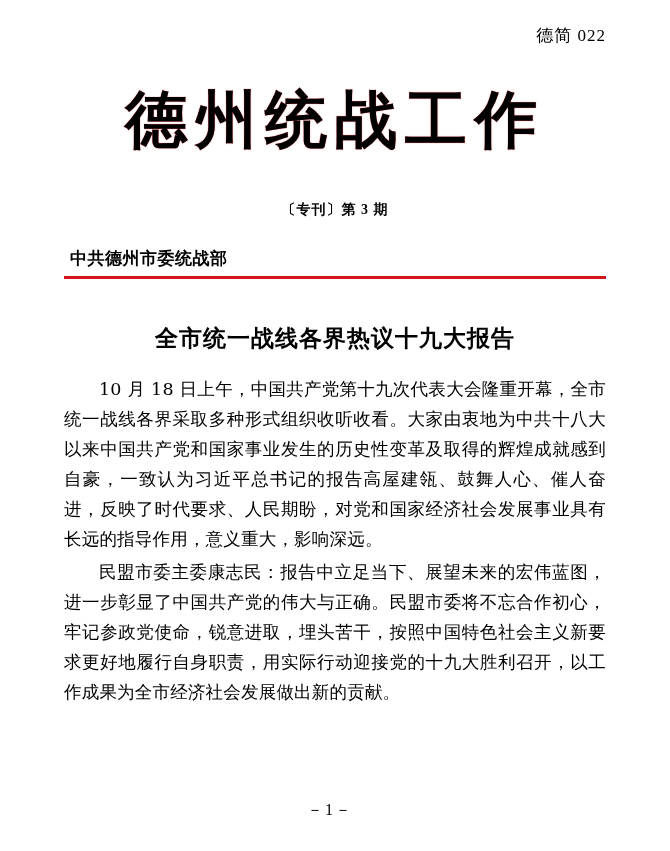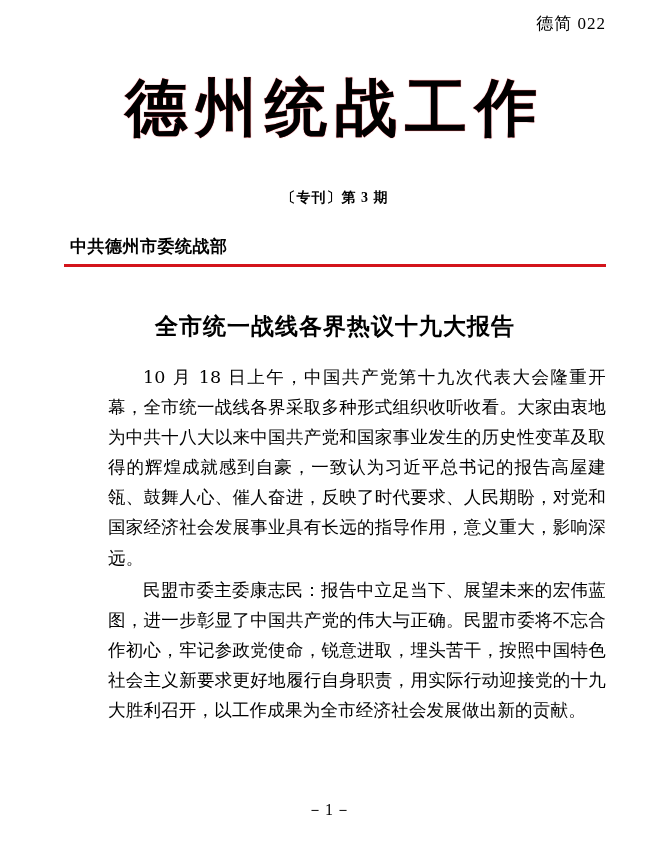--- a/index.html
+++ b/index.html
@@ -13,21 +13,21 @@
     font-family: "Liberation Serif", "DejaVu Serif", serif;
     color: #000000;
     position: relative;
     overflow: hidden;
   }
   .page {
     position: relative;
     width: 670px;
     height: 851px;
     box-sizing: border-box;
-    padding: 0 64px;
+    padding: 12px 64px;
   }
   .doc-number {
     text-align: right;
     font-size: 17px;
     letter-spacing: 1px;
     padding-top: 12px;
     font-family: "Liberation Serif", "DejaVu Serif", serif;
     color: #000;
   }
   .masthead {
@@ -67,21 +67,20 @@
   .article-title {
     text-align: center;
     font-size: 23px;
     font-weight: bold;
     letter-spacing: 1px;
     margin-top: 44px;
     font-family: "DejaVu Serif", "Liberation Serif", serif;
   }
   .body-text {
     margin-top: 20px;
-    margin-left: 44px;
   }
   .body-text p {
     font-size: 17.5px;
     line-height: 1.72;
     text-align: justify;
     text-justify: inter-ideograph;
     margin: 0 0 2px 0;
     text-indent: 2em;
     font-family: "DejaVu Serif", "Liberation Serif", serif;
     letter-spacing: 0.2px;

